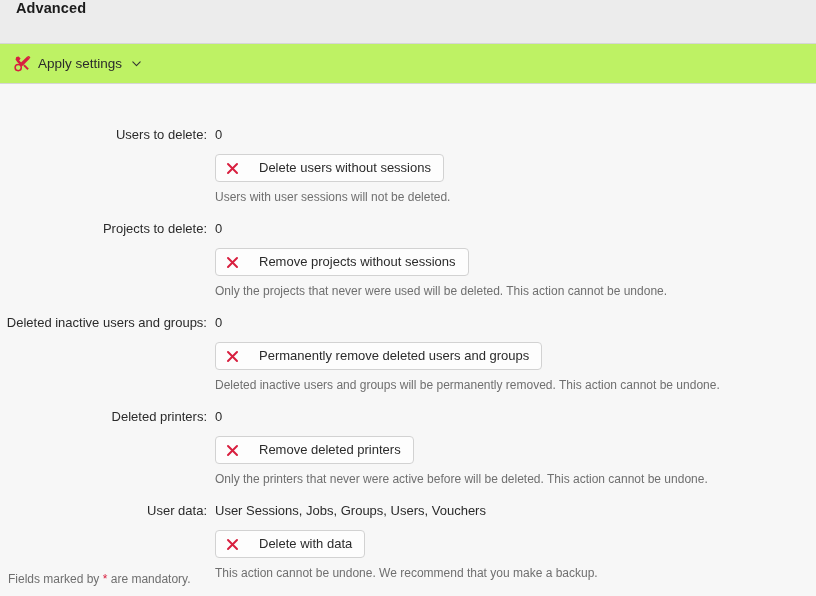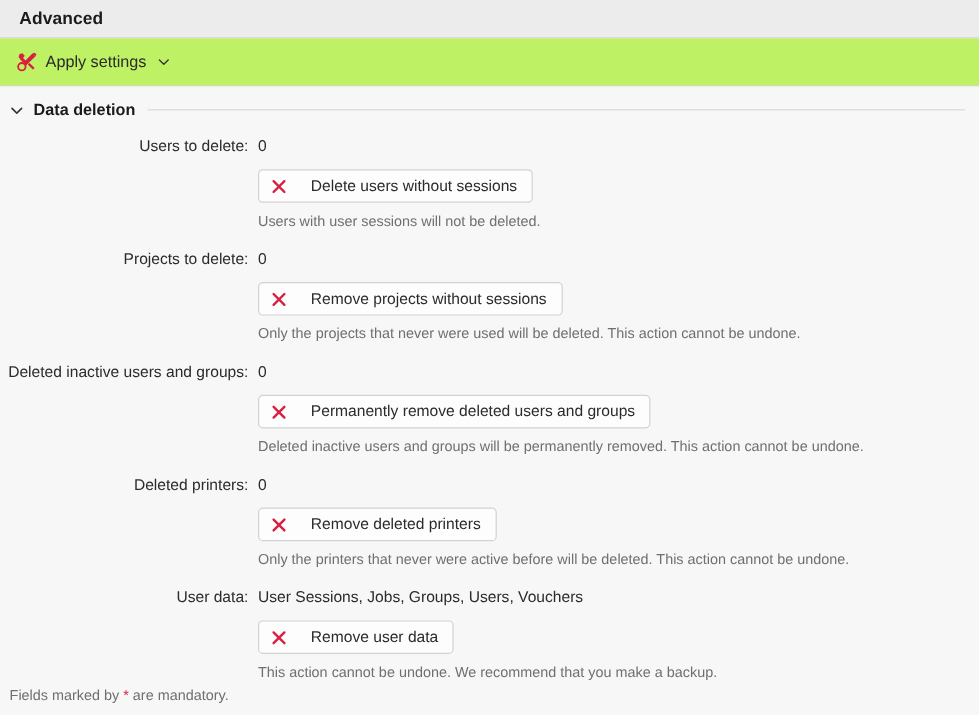--- a/index.html
+++ b/index.html
@@ -20,25 +20,24 @@
     position: relative;
     width: 816px;
     height: 596px;
     background: #f7f7f7;
     display: flex;
     flex-direction: column;
   }
 
   
   .titlebar {
-    height: 32px;
+    height: 44px;
     background: #ececec;
     border-bottom: 1px solid #d6d6d6;
     display: flex;
-    align-items: center;
     padding: 0 16px;
     box-sizing: border-box;
     flex: 0 0 auto;
   }
   .titlebar-title {
     font-size: 14.5px;
     font-weight: bold;
     color: #1b1b1b;
     letter-spacing: 0.1px;
   }
@@ -114,20 +113,21 @@
     height: 1px;
     background: #d9d9d9;
     flex: 1 1 auto;
     margin-right: 6px;
     margin-left: 2px;
   }
 
   
   .form {
     padding: 0;
+    margin-top: 30px;
   }
   .row {
     display: flex;
     align-items: flex-start;
     margin-bottom: 0;
   }
   .row-label {
     width: 207px;
     flex: 0 0 207px;
     text-align: right;
@@ -216,29 +216,20 @@
       <span class="chevron-down">
         <svg class="chevron-down" viewBox="0 0 12 12" xmlns="http://www.w3.org/2000/svg">
           <path d="M2 4.3 L6 8.3 L10 4.3" fill="none" stroke="#333" stroke-width="1.2" stroke-linecap="round" stroke-linejoin="round"></path>
         </svg>
       </span>
     </div>
   </div>
 
   <div class="content">
 
-    <div class="section-header">
-      <span class="section-caret">
-        <svg class="section-caret" viewBox="0 0 12 12" xmlns="http://www.w3.org/2000/svg">
-          <path d="M2 4.3 L6 8.3 L10 4.3" fill="none" stroke="#333" stroke-width="1.3" stroke-linecap="round" stroke-linejoin="round"></path>
-        </svg>
-      </span>
-      <span class="section-title">Data deletion</span>
-      <span class="section-rule"></span>
-    </div>
 
     <div class="form">
 
       <div class="row">
         <div class="row-label">Users to delete:</div>
         <div class="row-field">
           <div class="field-value">0</div>
           <button class="btn">
             <span class="x-icon">
               <svg class="x-icon" viewBox="0 0 13 13" xmlns="http://www.w3.org/2000/svg">
@@ -306,21 +297,21 @@
       <div class="row">
         <div class="row-label">User data:</div>
         <div class="row-field">
           <div class="field-value">User Sessions, Jobs, Groups, Users, Vouchers</div>
           <button class="btn">
             <span class="x-icon">
               <svg class="x-icon" viewBox="0 0 13 13" xmlns="http://www.w3.org/2000/svg">
                 <path d="M2 2 L11 11 M11 2 L2 11" stroke="#d81f3f" stroke-width="2" stroke-linecap="round"></path>
               </svg>
             </span>
-            <span>Remove user data</span>
+            <span>Delete with data</span>
           </button>
           <div class="hint">This action cannot be undone. We recommend that you make a backup.</div>
         </div>
       </div>
 
     </div>
 
     <div class="footer">
       <span>Fields marked by </span><span class="asterisk">*</span><span> are mandatory.</span>
     </div>

